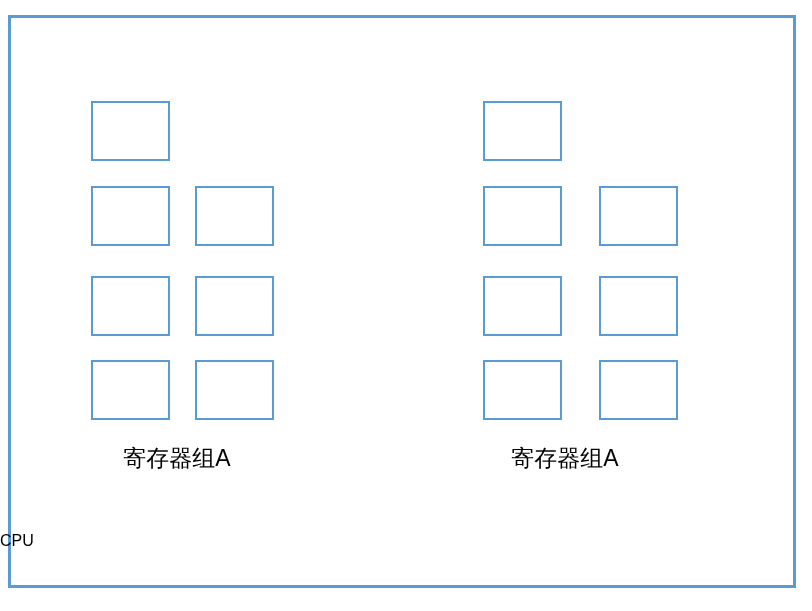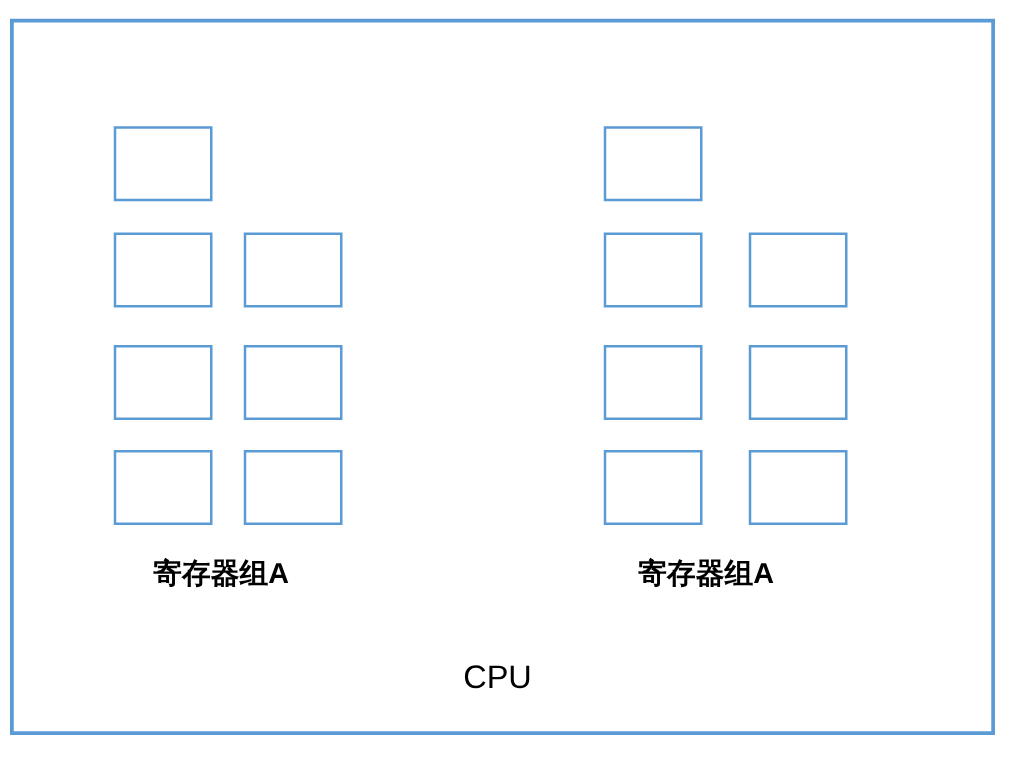--- a/index.html
+++ b/index.html
@@ -34,29 +34,28 @@
   }
   .group-label {
     position: absolute;
     top: 444px;
     width: 184px;
     text-align: center;
     font-size: 23px;
     line-height: 28px;
     color: #000000;
     white-space: nowrap;
-    font-weight: bold;
   }
   .cpu-label {
     position: absolute;
     left: 0;
     top: 527px;
     width: 796px;
-    text-align: center;
-    font-size: 26px;
+    text-align: left;
+    font-size: 16px;
     line-height: 28px;
     color: #000000;
   }
 </style>
 </head>
 <body>
 
 <div class="cpu-box"></div>
 
 <div>

